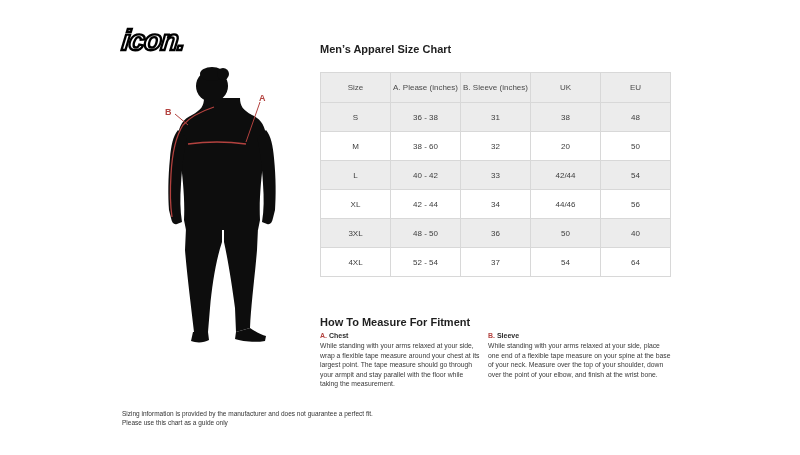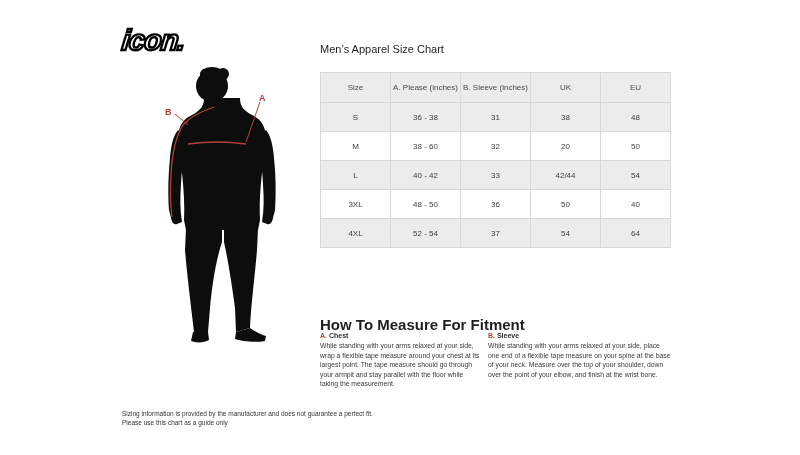--- a/index.html
+++ b/index.html
@@ -17,36 +17,36 @@
     font-style:italic; font-weight:700;
     font-size:29px; letter-spacing:-1px;
     color:#ffffff;
     -webkit-text-stroke:2.4px #000;
     text-shadow:0 0 1px #000;
     transform:skewX(-6deg);
   }
   .figure-wrap { position:absolute; left:138px; top:60px; width:175px; height:290px; }
   .panel-title {
     position:absolute; left:320px; top:43px;
-    font-size:11px; font-weight:400; color:#1f1f1f;
+    font-size:11px; font-weight:700; color:#1f1f1f;
   }
   .size-table {
     position:absolute; left:320px; top:72px; width:351px;
     border-collapse:collapse; table-layout:fixed;
     font-size:8px; color:#3d3d3d;
   }
   .size-table th, .size-table td {
     border:1px solid #d8d8d8; text-align:center; vertical-align:middle;
     font-weight:400; padding:0; height:29px;margin-left:44px;
   }
   .size-table thead th { background:#ececec; height:30px; color:#4a4a4a; }
   .size-table tbody tr:nth-child(odd) td { background:#ececec; }
   .howto-heading {
     position:absolute; left:320px; top:316px;
-    font-size:15px; font-weight:700; color:#1f1f1f;
+    font-size:11px; font-weight:700; color:#1f1f1f;
   }
   .howto-cols {
     position:absolute; left:320px; top:332px; width:352px;
     display:flex; gap:8px;
   }
   .howto-col { width:160px; }
   .howto-col.right { width:184px; }
   .howto-title { font-size:7px; font-weight:700; color:#2d2d2d; margin-bottom:2px; }
   .howto-prefix { color:var(--accent, #b3423f); }
   .howto-text { font-size:6.8px; line-height:9.6px; color:#3a3a3a; }
@@ -113,20 +113,27 @@
         <td>50</td>
       </tr>
       <tr>
         <td>L</td>
         <td>40 - 42</td>
         <td>33</td>
         <td>42/44</td>
         <td>54</td>
       </tr>
       <tr>
+        <td>XL</td>
+        <td>42 - 44</td>
+        <td>34</td>
+        <td>44/46</td>
+        <td>56</td>
+      </tr>
+      <tr>
         <td>3XL</td>
         <td>48 - 50</td>
         <td>36</td>
         <td>50</td>
         <td>40</td>
       </tr>
       <tr>
         <td>4XL</td>
         <td>52 - 54</td>
         <td>37</td>

